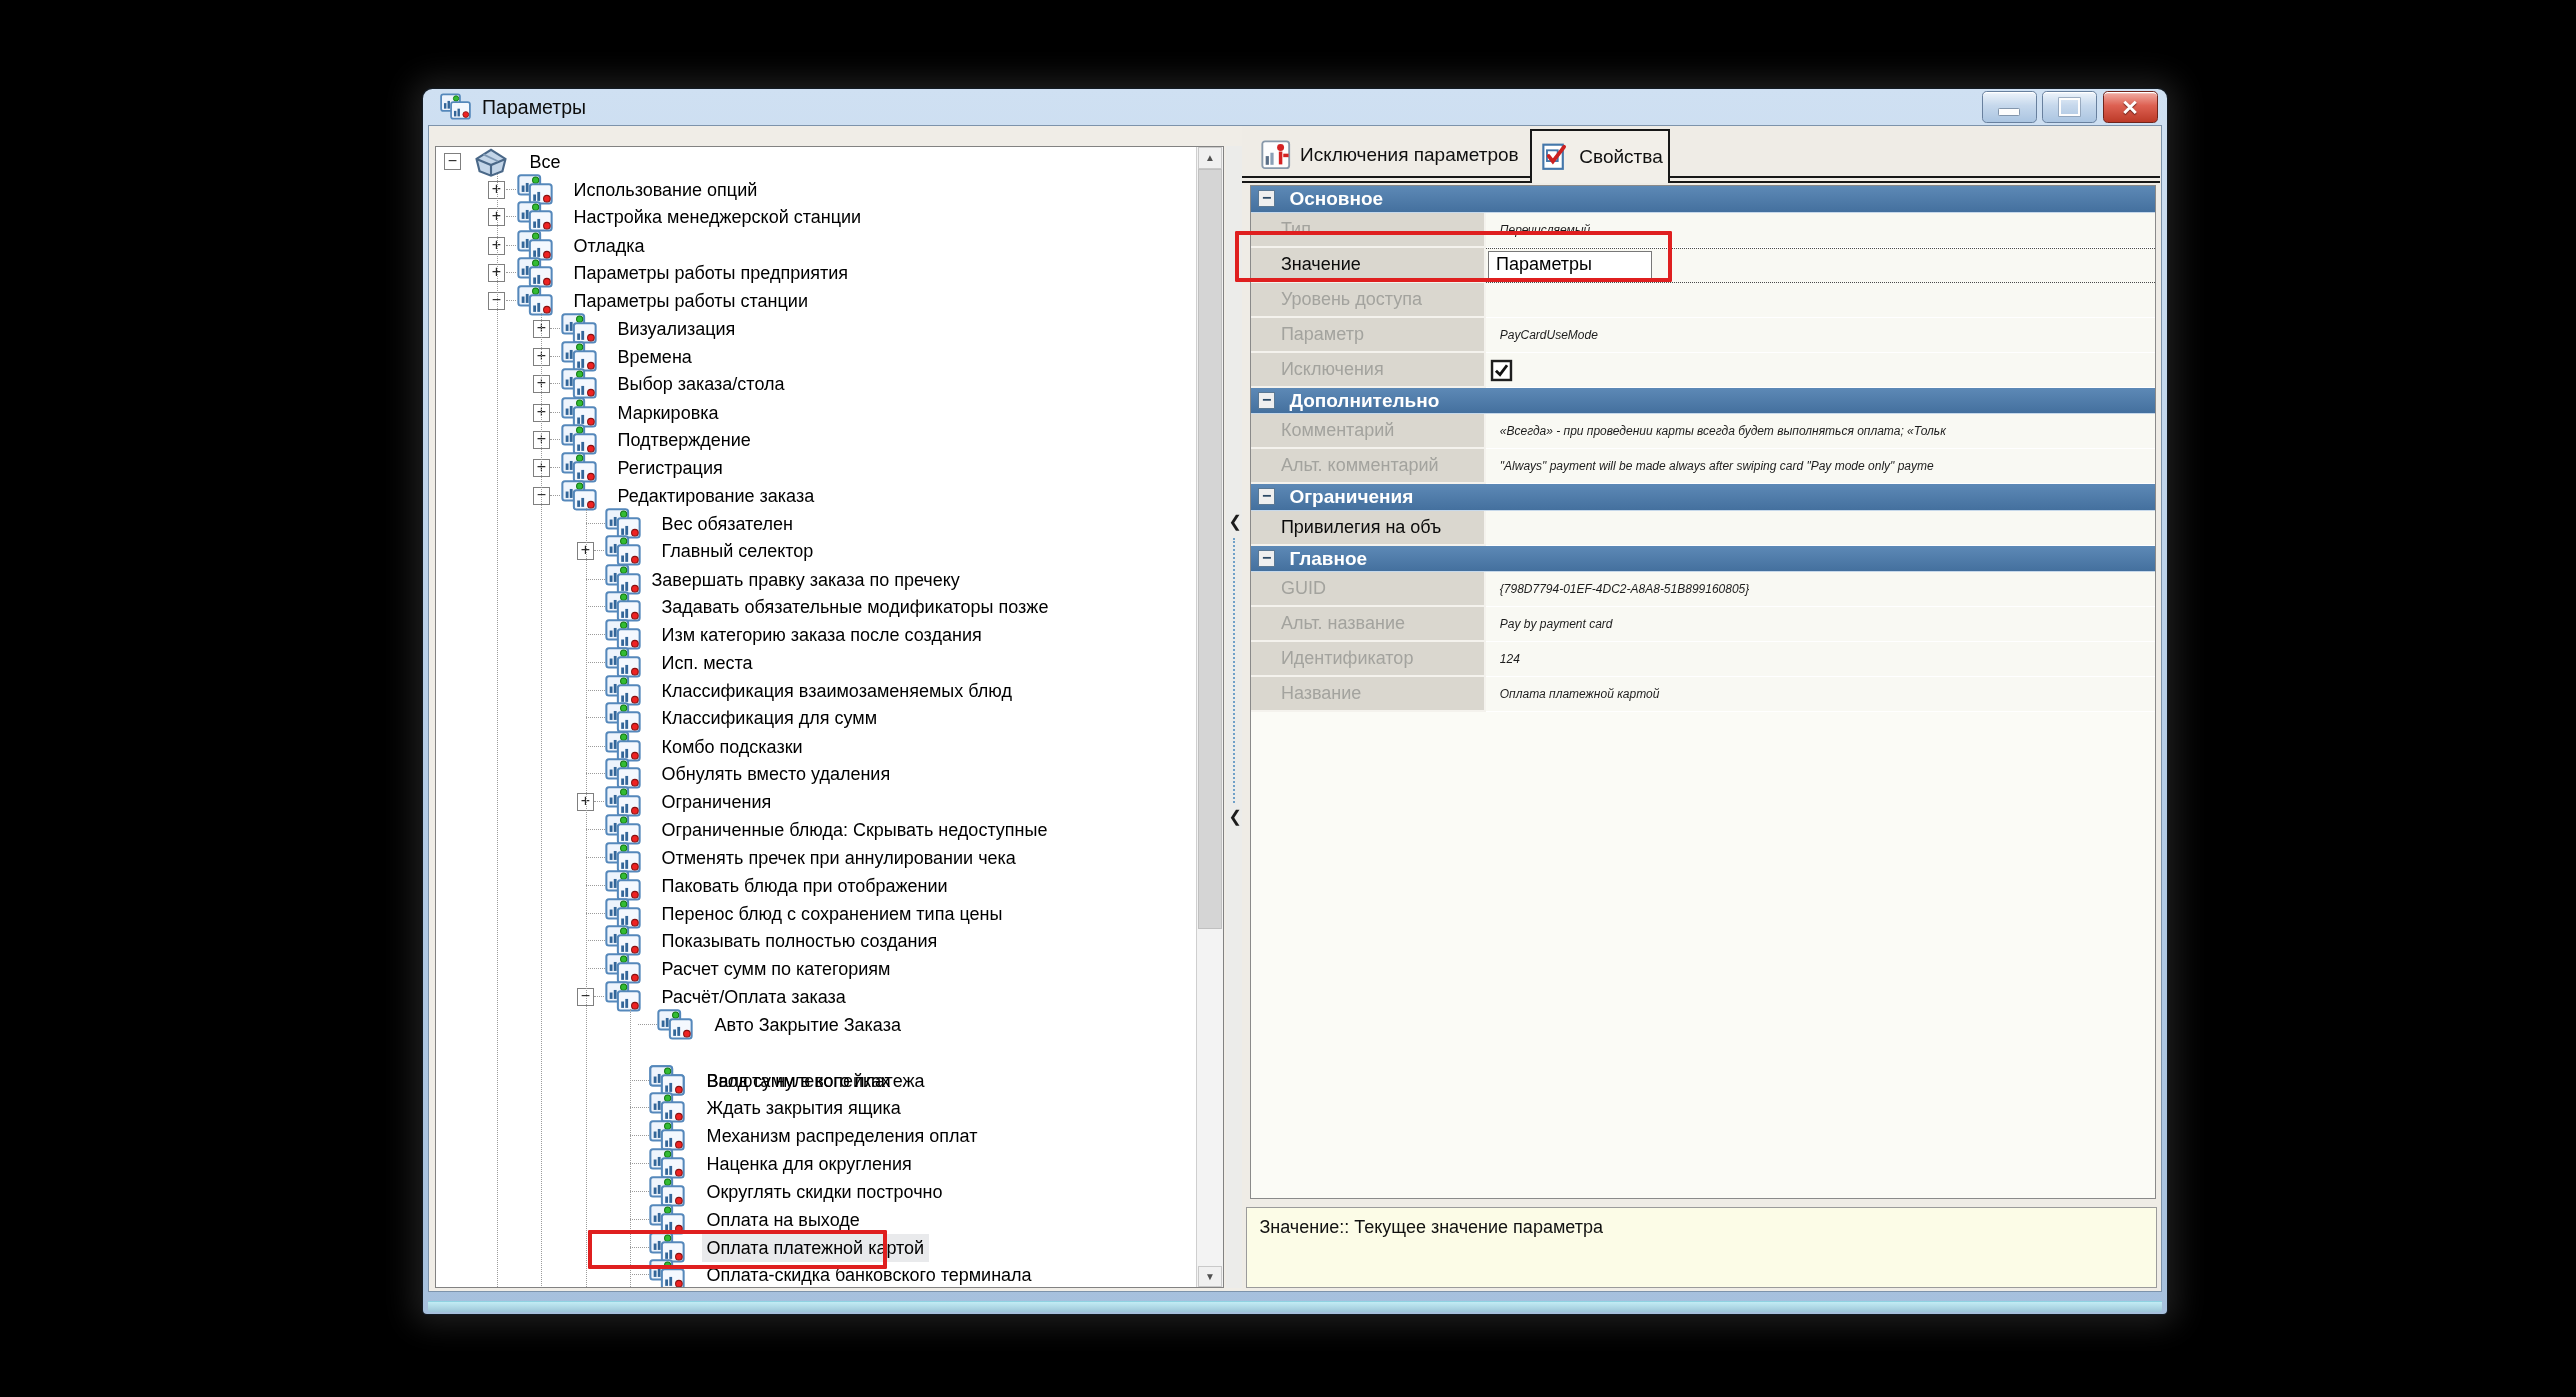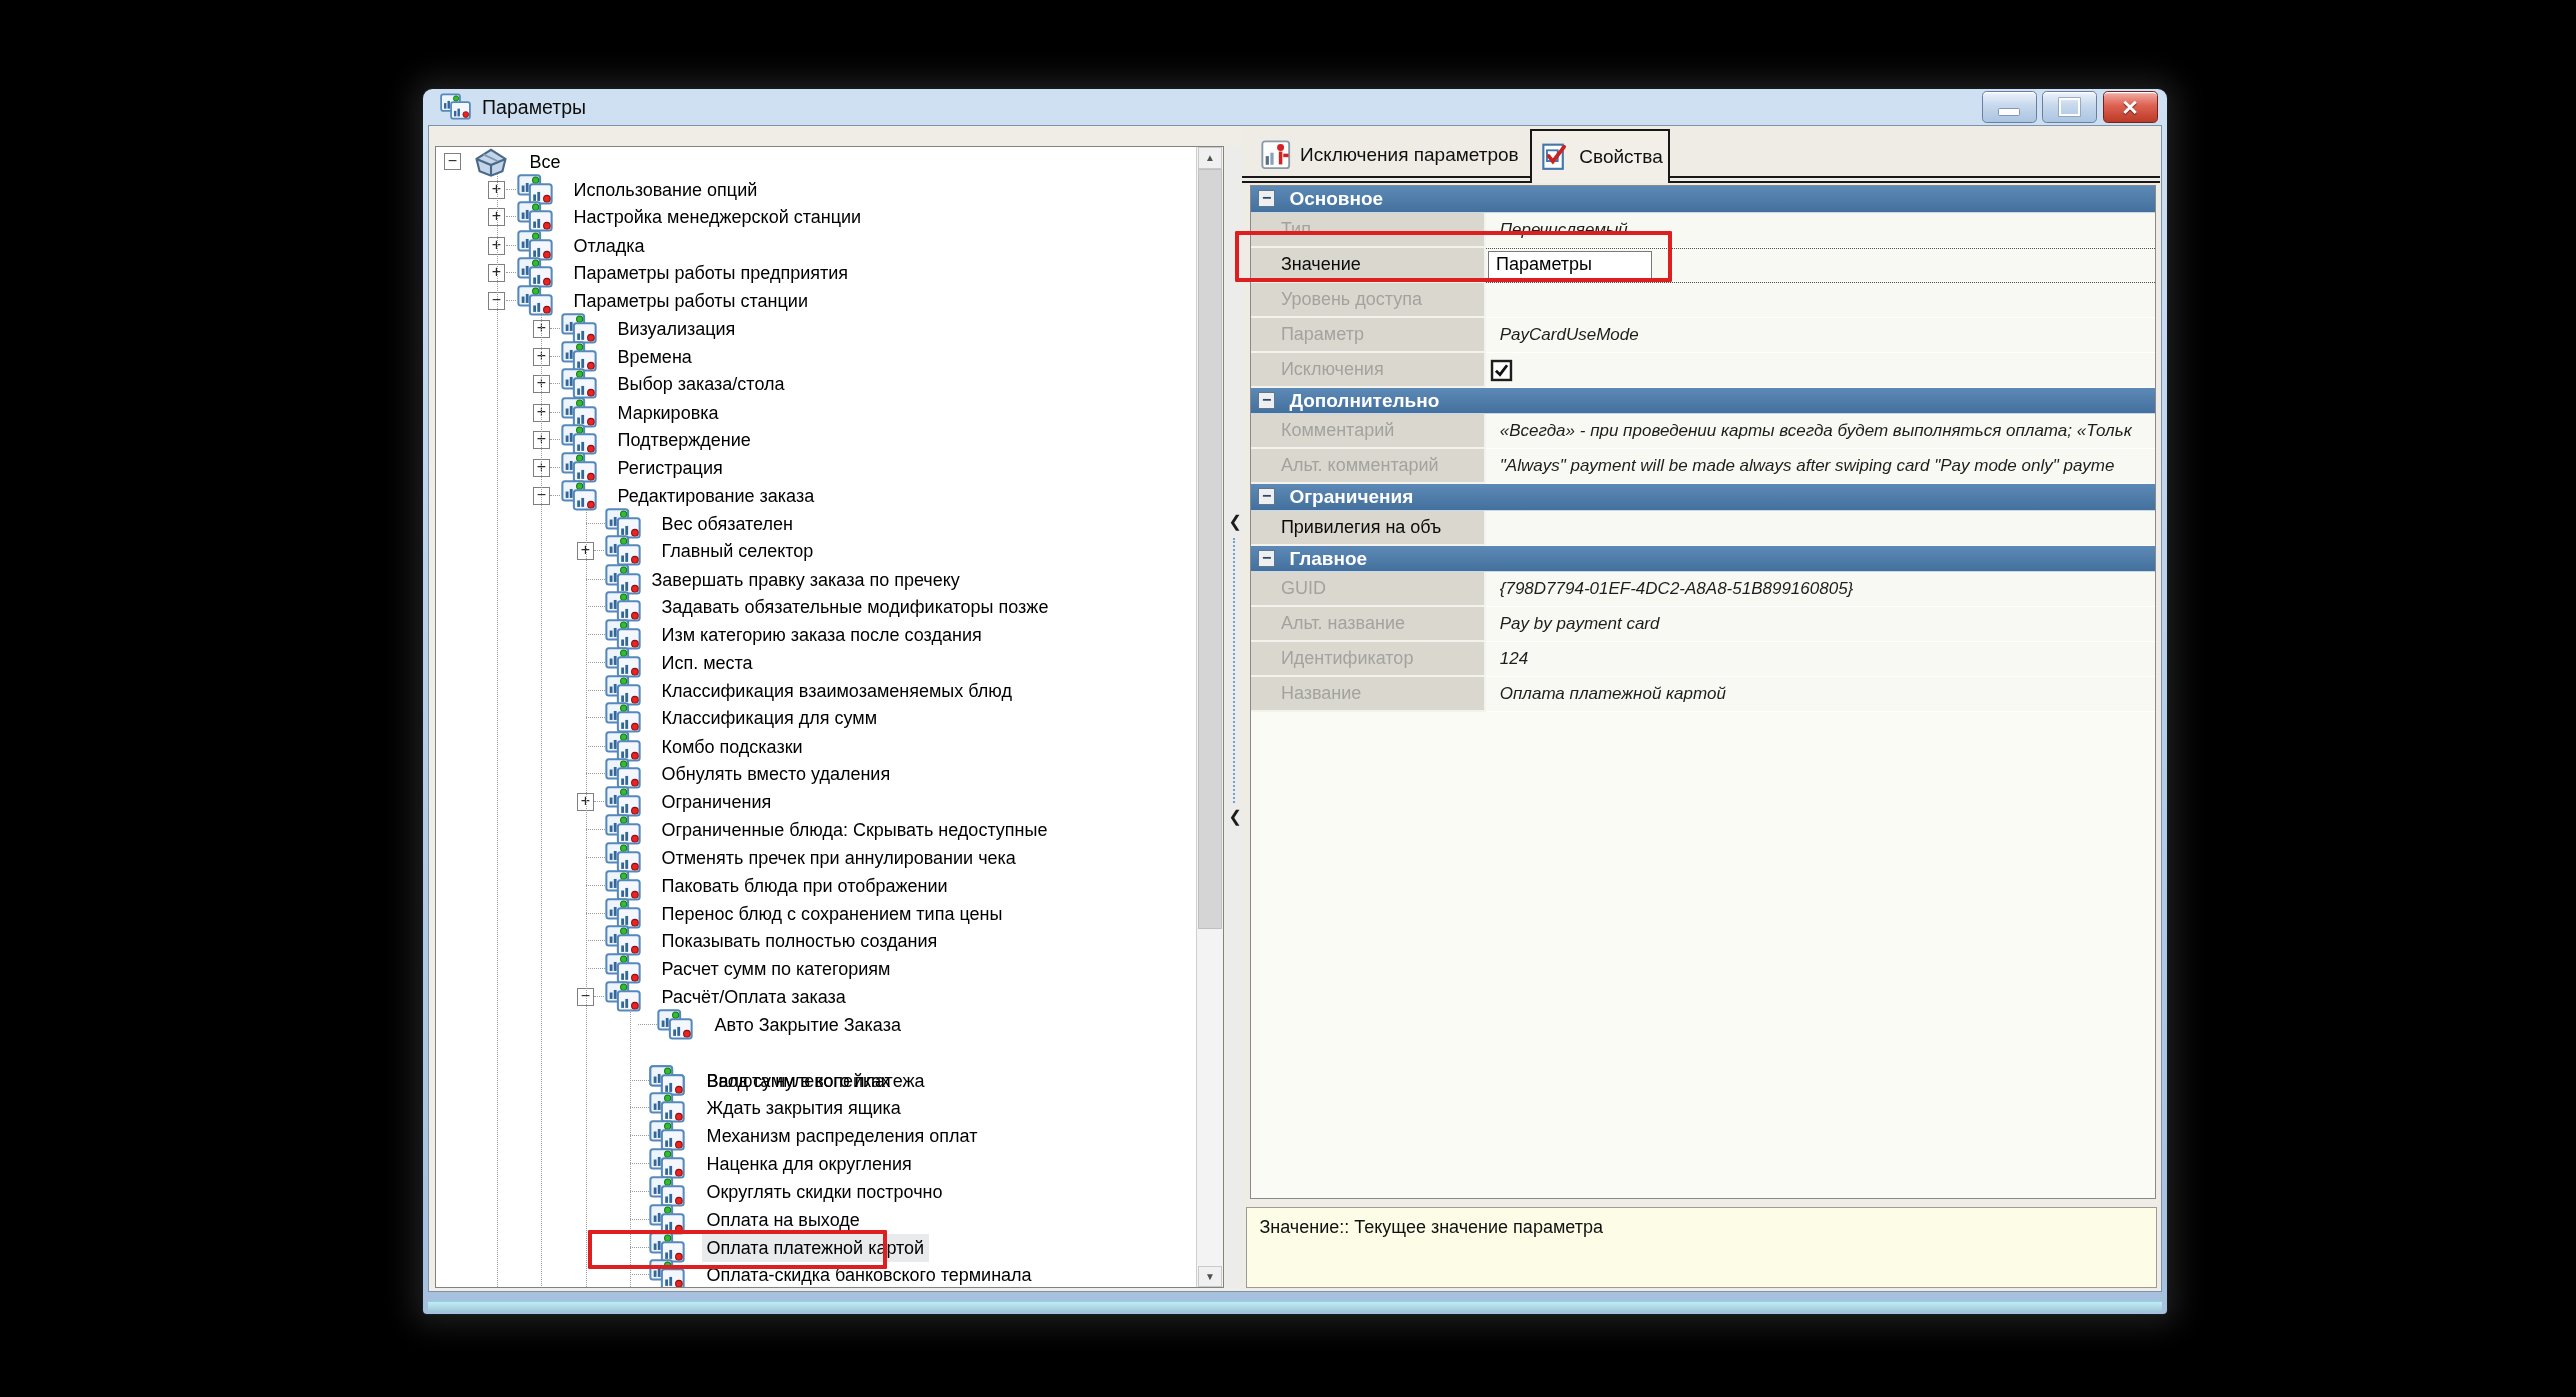--- a/index.html
+++ b/index.html
@@ -64,21 +64,21 @@
     color:#fff;font-weight:bold;font-size:19px;line-height:25.5px;border-bottom:1.3px solid #c6d8ea;}
   .sec-title{margin-left:38px;}
   .collapse-box{position:absolute;left:6.7px;top:4px;width:17.4px;height:17.4px;background:#efefef;
     border:0.7px solid #5a7894;box-sizing:border-box;color:#2c4a66;font-size:16px;line-height:14.8px;text-align:center;}
   .prop-row{position:relative;height:35px;}
   .prop-label{position:absolute;left:0;top:0;bottom:0;width:235px;background:#dad7cf;
     border-right:2px solid #f4f2ed;border-bottom:2px solid #f4f2ed;box-sizing:border-box;
     color:#a3a39e;font-size:18px;line-height:33px;padding-left:29.5px;white-space:nowrap;overflow:hidden;}
   .prop-label.enabled{color:#0b0b0b;}
   .prop-value{position:absolute;left:235px;right:0;top:0;bottom:0;background:#f9f9f3;
-    border-bottom:1.3px solid #ffffff;box-sizing:border-box;font-size:17px;line-height:34px;
+    border-bottom:1.3px solid #ffffff;box-sizing:border-box;font-size:12px;line-height:34px;
     font-style:italic;color:#1d1d1d;padding-left:13.4px;white-space:nowrap;overflow:hidden;}
   .prop-row.focused .prop-value{border-top:1.3px dotted #4a4a4a;border-bottom:1.3px dotted #4a4a4a;}
   .prop-editor{position:absolute;left:237px;top:3.4px;width:164px;height:28px;background:#fff;
     border:1.3px solid #787878;box-sizing:border-box;font-size:18px;line-height:25.5px;
     font-style:normal;color:#000;padding-left:6.7px;z-index:1;}
   .prop-check{position:absolute;left:239px;top:6px;}
   
   .hintbox{position:absolute;left:4px;top:1081px;width:911px;height:81px;background:#fcfce7;
     border:1.3px solid #9b9b9b;box-sizing:border-box;font-size:18px;color:#111;padding:9.4px 12px;}
   

